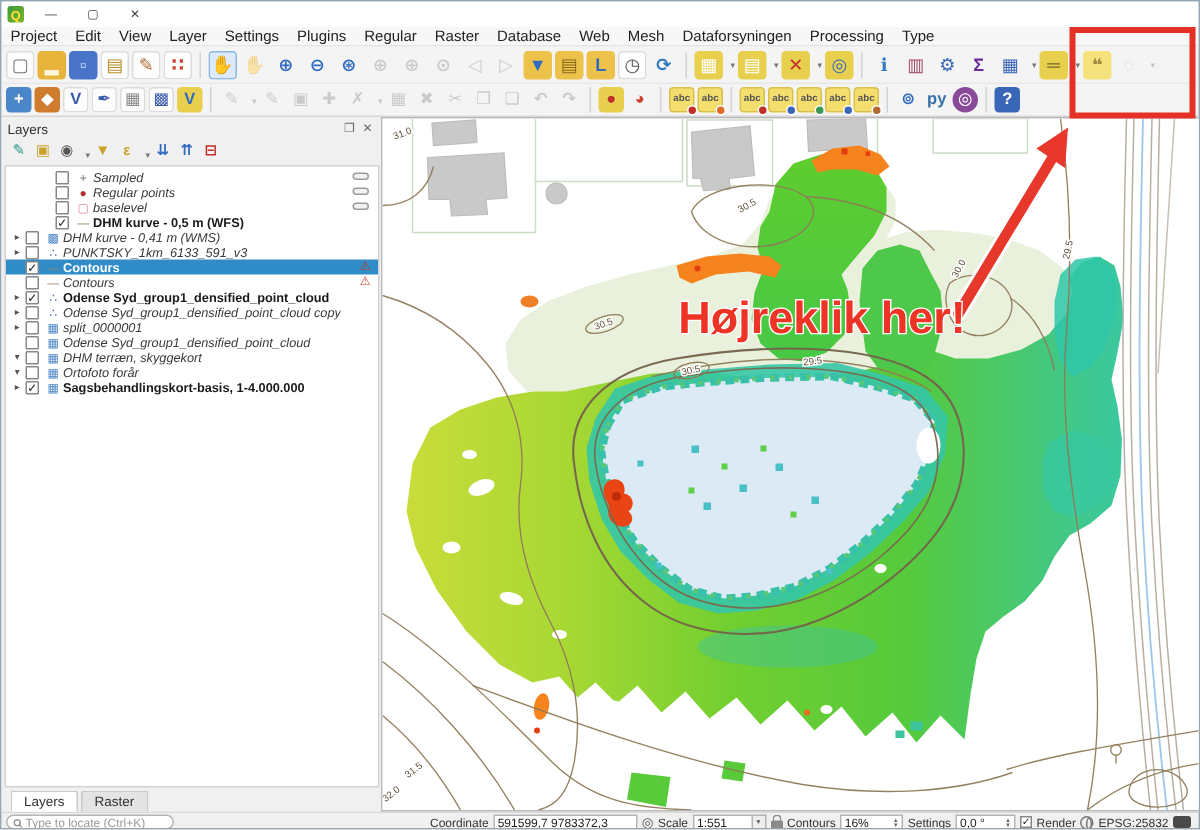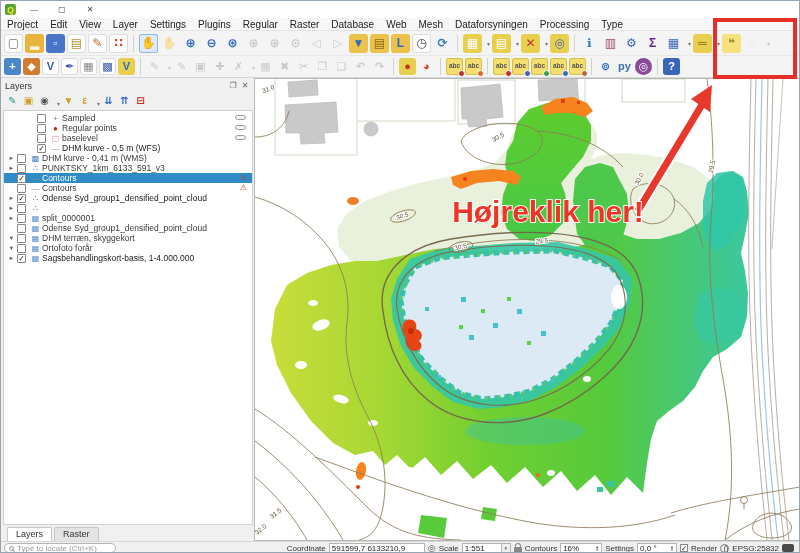--- a/index.html
+++ b/index.html
@@ -38,22 +38,22 @@
   .dock-toolbar{height:18px;display:flex;align-items:center;gap:1px;padding:0 2px;background:#f0f0f0;}
   .dock-toolbar .tbi{width:15px;height:15px;font-size:10px;}
   .tree{flex:1;background:#fff;border:1px solid #d0d0d0;overflow:hidden;padding-top:2px;}
   .lrow{height:10px;display:flex;align-items:center;font-size:8.5px;color:#1a1a1a;position:relative;padding-left:2px;}
   .lrow.sel{background:#308cc6;}
   .exp{width:11px;font-size:6.5px;color:#555;text-align:center;flex:none;}
   .indent{width:20px;flex:none;}
   .cb{width:9px;height:9px;border:1px solid #878787;background:#fff;font-size:8px;line-height:7px;text-align:center;color:#222;margin-right:3px;flex:none;border-radius:1px;}
   .licon{width:13px;text-align:center;font-size:8px;flex:none;}
   .llabel{white-space:nowrap;overflow:hidden;}
-  .llabel.i{color:#3a3a3a;text-align:center;}
-  .llabel.b{font-weight:normal;}
+  .llabel.i{font-style:italic;color:#3a3a3a;text-align:center;}
+  .llabel.b{font-weight:bold;}
   .lrow.sel .llabel{color:#fff;}
   .pill{position:absolute;right:6px;top:2px;width:11px;height:5px;border:1px solid #9c9c9c;border-radius:3px;background:#f2f2f2;}
   .warn{position:absolute;right:5px;top:0;font-size:8px;color:#cc3322;line-height:10px;}
   .dock-tabs{height:16px;display:flex;align-items:flex-end;gap:2px;padding-left:4px;}
   .dtab{font-size:9px;padding:1px 8px 2px;border:1px solid #c8c8c8;border-bottom:none;background:#e4e4e4;color:#333;border-radius:2px 2px 0 0;}
   .dtab.active{background:#fff;font-weight:normal;height:14px;}
   
   .mapwrap{flex:1;position:relative;background:#fff;border:1px solid #b8b8b8;border-right:none;}
   .mapwrap svg{display:block;}
   
@@ -419,20 +419,21 @@
           <div class="lrow">
             <span class="exp">▸</span>
             <span class="cb">✓</span>
             <span class="licon" style="color: rgb(56, 88, 168);">∴</span>
             <span class="llabel b">Odense Syd_group1_densified_point_cloud</span>
           </div>
           <div class="lrow">
             <span class="exp">▸</span>
             <span class="cb"></span>
             <span class="licon" style="color: rgb(56, 88, 168);">∴</span>
+            <span class="llabel i">Odense Syd_group1_densified_point_cloud copy</span>
           </div>
           <div class="lrow">
             <span class="exp">▸</span>
             <span class="cb"></span>
             <span class="licon" style="color: rgb(74, 134, 200);">▦</span>
             <span class="llabel i">split_0000001</span>
           </div>
           <div class="lrow">
             <span class="exp"></span>
             <span class="cb"></span>
@@ -621,21 +622,21 @@
     </div>
   </div>
 
   <div class="statusbar">
     <span class="locator">
       <span class="mag"></span>
       <span>Type to locate (Ctrl+K)</span>
     </span>
     <span style="flex:1"></span>
     <span class="sb-label">Coordinate</span>
-    <span class="sb-box" style="width:96px">591599,7 6133210,9</span>
+    <span class="sb-box" style="width:96px">591599,7 9783372,3</span>
     <span style="font-size:9px;color:#555">◎</span>
     <span class="sb-label">Scale</span>
     <span style="display:flex">
       <span class="sb-box" style="width:40px">1:551</span>
       <span class="ddbtn">▾</span>
     </span>
     <span class="lock"></span>
     <span class="sb-label">Contours</span>
     <span class="sb-box" style="width:42px">
       <span style="flex:1">16%</span>

